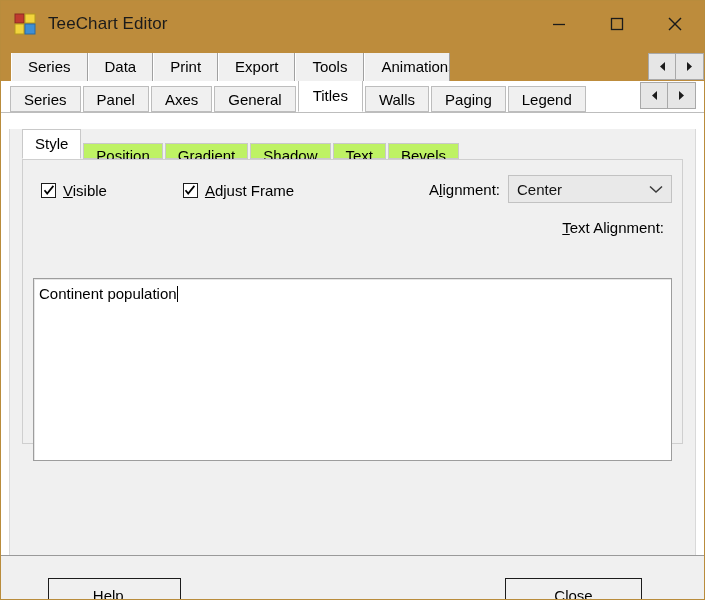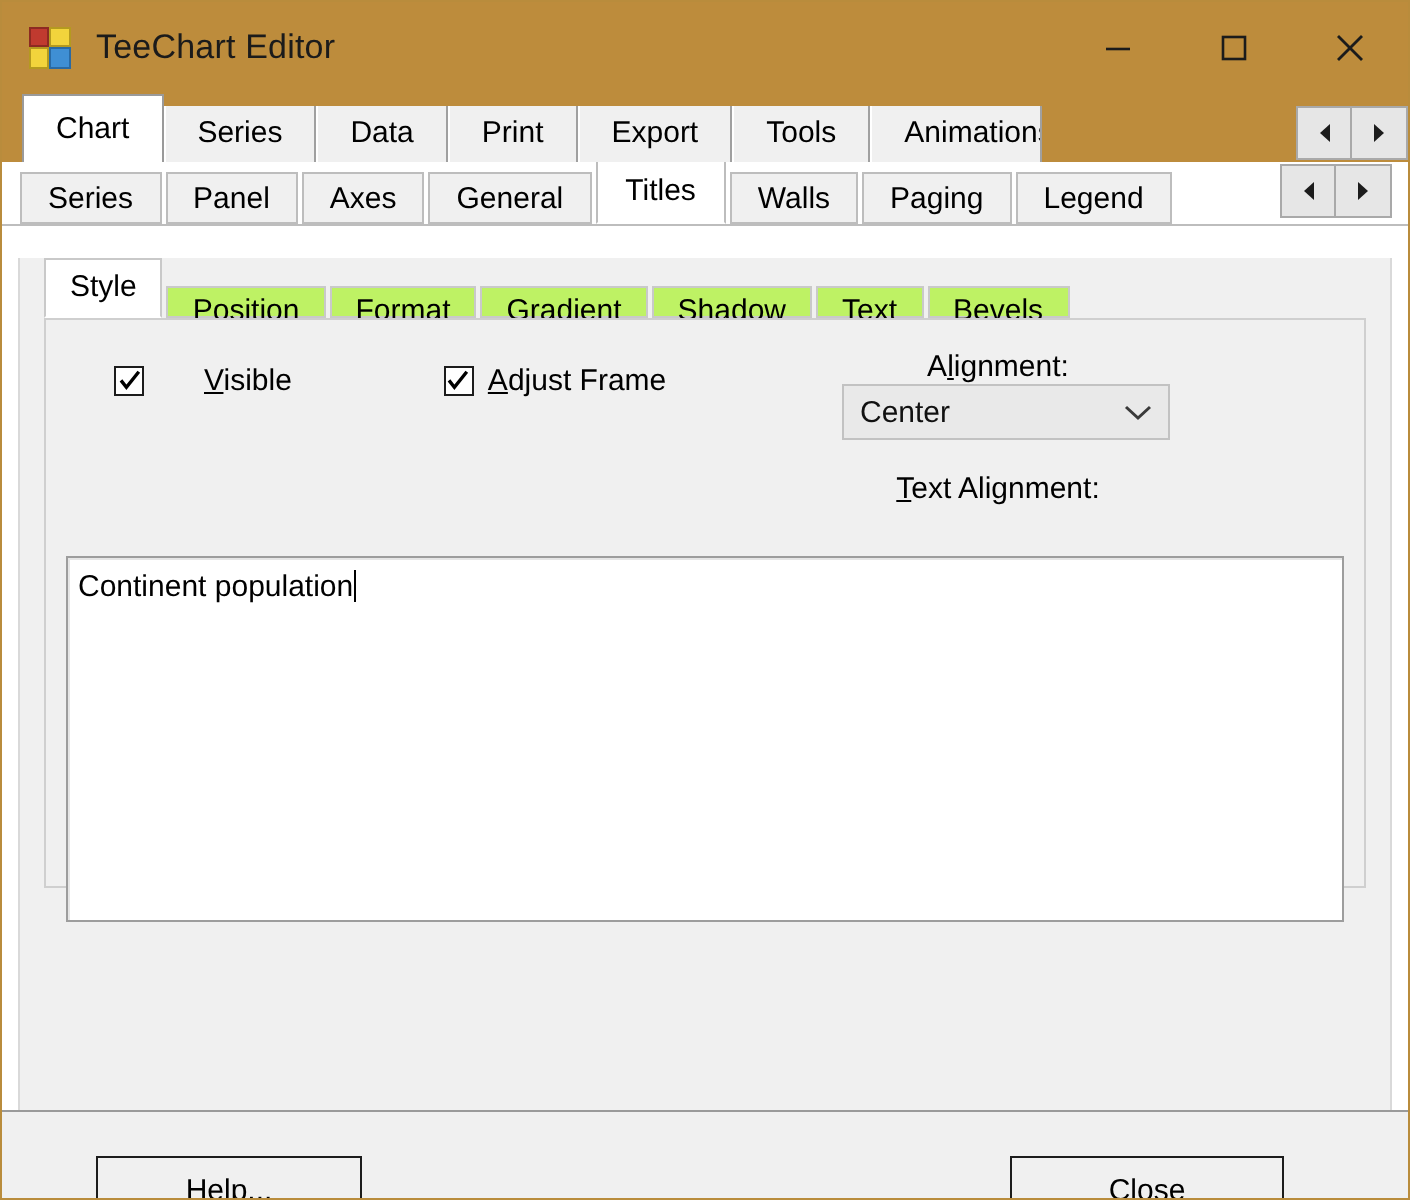--- a/index.html
+++ b/index.html
@@ -285,35 +285,34 @@
     border: 1px solid #1c1c1c;
     background: #fff;
     box-sizing: border-box;
     margin-right: 7px;
     display: flex;
     align-items: center;
     justify-content: center;
     flex: 0 0 auto;
   }
   .chkbox svg { display: block; }
-  #chk-visible { margin-left: 16px; gap: 23px; }
+  #chk-visible { margin-left: 0; }
   #chk-adjust { margin-left: 76px; }
 
   .align-block {
     position: absolute;
     right: 10px;
     top: 15px;
     width: 338px;
   }
   .align-row {
     display: flex;
     align-items: center;
     justify-content: flex-end;
     margin-bottom: 16px;
-    flex-direction: column;
   }
   .align-row .lbl { margin-right: 8px; }
   .align-row .combo { width: 164px; }
 
   
   .memo {
     position: absolute;
     left: 10px;
     right: 10px;
     top: 118px;
@@ -397,23 +396,20 @@
         <svg width="18" height="18" viewBox="0 0 18 18">
           <line x1="3" y1="3" x2="15" y2="15" stroke="#1b1b1b" stroke-width="1.4"></line>
           <line x1="15" y1="3" x2="3" y2="15" stroke="#1b1b1b" stroke-width="1.4"></line>
         </svg>
       </div>
     </div>
   </div>
 
   <div class="tabstrip">
     <div class="tabs">
-      <div class="tab-o active">
-        <span>Chart</span>
-      </div>
       <div class="tab-o">
         <span>Series</span>
       </div>
       <div class="tab-o">
         <span>Data</span>
       </div>
       <div class="tab-o">
         <span>Print</span>
       </div>
       <div class="tab-o">
@@ -483,23 +479,20 @@
 
     <div class="page">
 
 
       <div class="tabstrip3">
         <div class="tab-s active">
           <span>Style</span>
         </div>
         <div class="tab-s">
           <span>Position</span>
-        </div>
-        <div class="tab-s">
-          <span>Format</span>
         </div>
         <div class="tab-s">
           <span>Gradient</span>
         </div>
         <div class="tab-s">
           <span>Shadow</span>
         </div>
         <div class="tab-s">
           <span>Text</span>
         </div>

